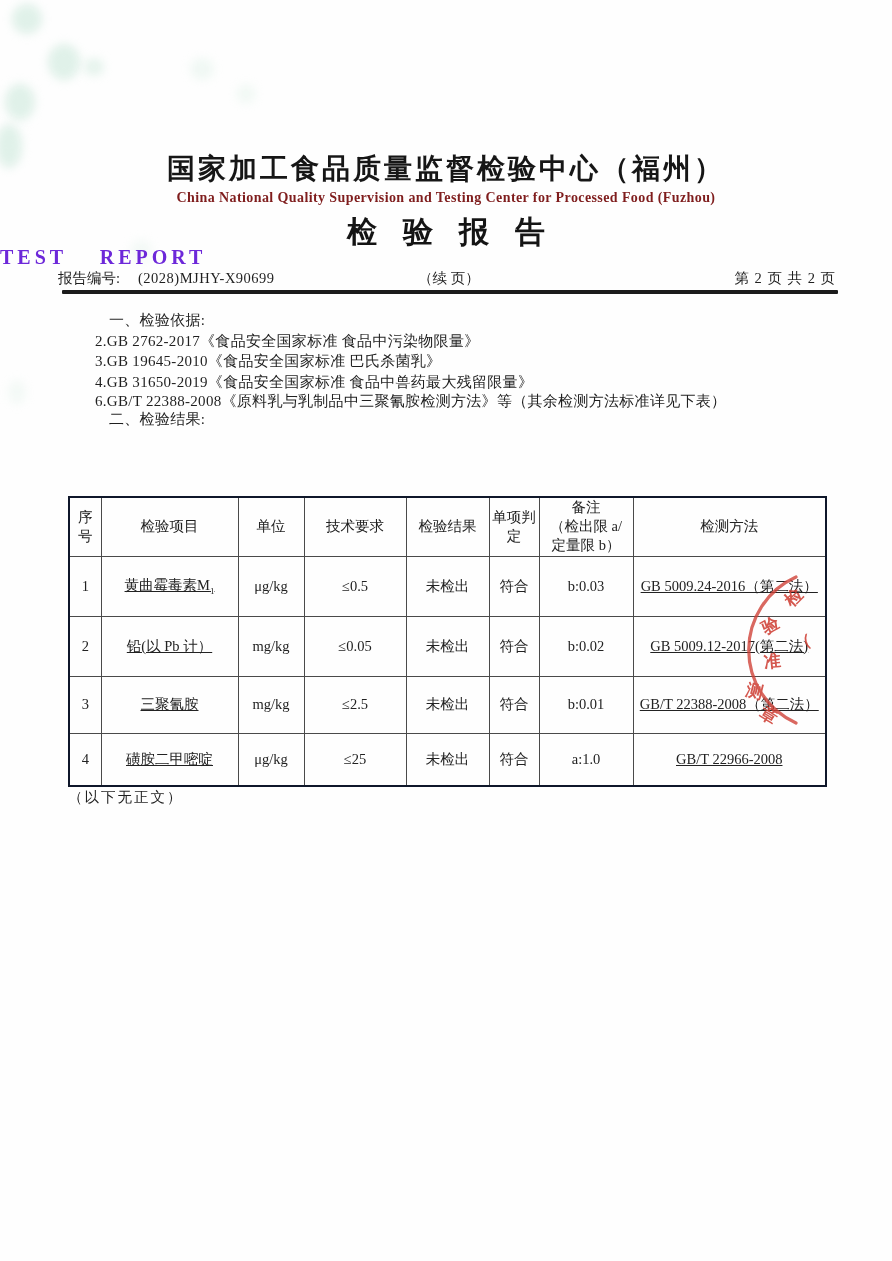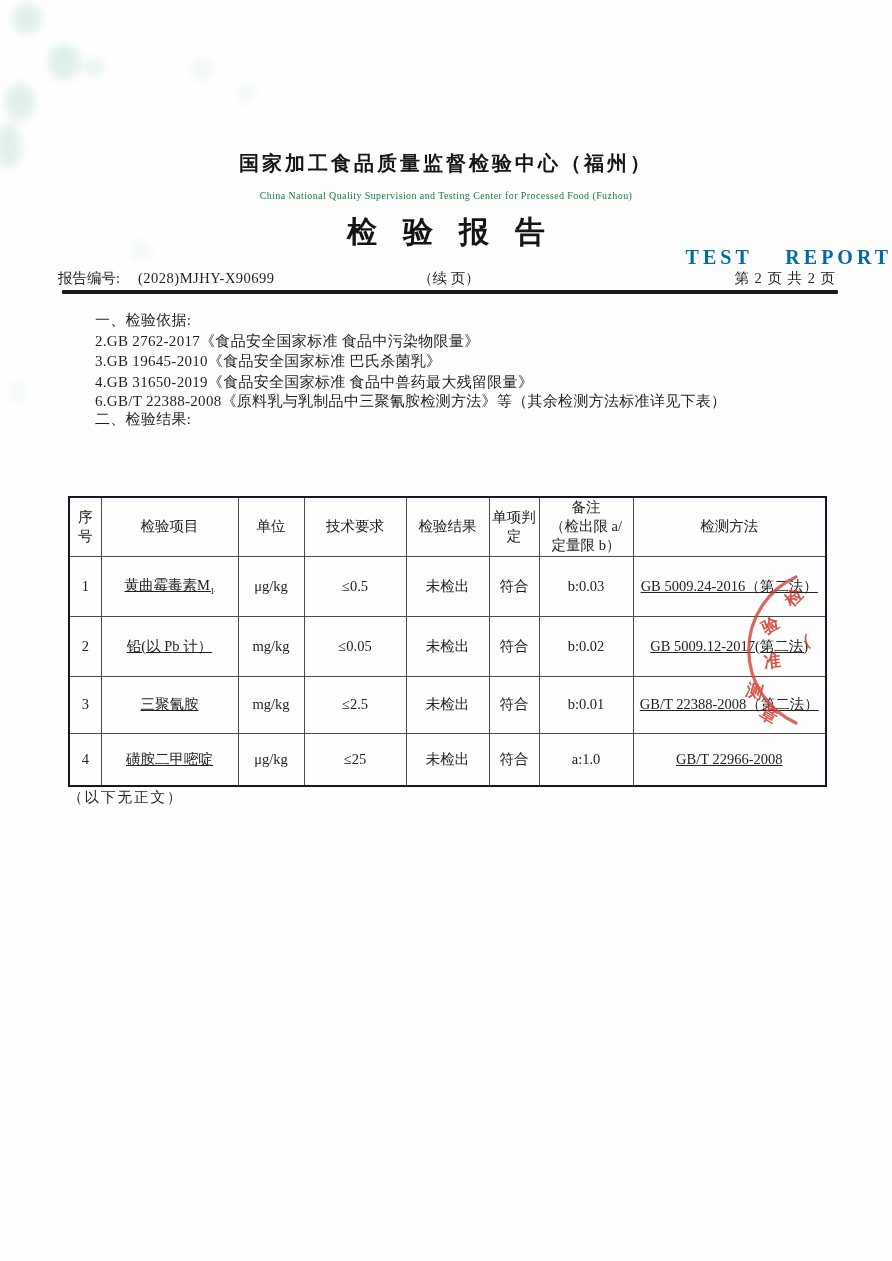--- a/index.html
+++ b/index.html
@@ -9,56 +9,56 @@
     background:#fefefe;
     overflow:hidden;
     font-family:"Liberation Serif","DejaVu Serif",serif;
     color:#1f1f1f;
   }
   
   .blob{position:absolute;border-radius:50%;filter:blur(5px);pointer-events:none;}
   
   .title-cn{
     position:absolute;top:150px;left:0;width:100%;
-    text-align:center;font-size:20px;font-weight:bold;
+    text-align:center;font-size:28px;font-weight:bold;
     letter-spacing:3px;color:#161616;
   }
   .title-en{
     position:absolute;top:190px;left:0;width:100%;
-    text-align:center;font-size:10px;font-weight:normal;
-    letter-spacing:.4px;color:#15803d;
+    text-align:center;font-size:14px;font-weight:bold;
+    letter-spacing:.4px;color:#7f1d1d;
   }
   .report-title{
     position:absolute;top:212px;left:0;width:100%;
     text-align:center;font-size:30px;font-weight:bold;
     letter-spacing:26px;padding-left:26px;box-sizing:border-box;color:#141414;
   }
   .report-title-en{
     position:absolute;top:246px;left:0;width:100%;
-    text-align:right;font-size:20px;font-weight:bold;
-    letter-spacing:4px;word-spacing:24px;color:#0369a1;
+    text-align:left;font-size:20px;font-weight:bold;
+    letter-spacing:4px;word-spacing:24px;color:#6d28d9;
   }
   .meta{
     position:absolute;top:269px;left:58px;width:778px;height:20px;
     font-size:14.5px;
   }
   .meta-left{position:absolute;left:0;top:0;}
   .meta-no{margin-left:18px;letter-spacing:.5px;}
   .meta-cont{position:absolute;left:360px;top:0;}
   .meta-pages{position:absolute;right:0;top:0;letter-spacing:1px;}
   .rule{
     position:absolute;top:290px;left:62px;width:776px;height:4px;
     background:#1b1b1b;border-radius:1px;
   }
   
   .basis{
     position:absolute;top:310px;left:95px;width:718px;
     font-size:15px;line-height:20.6px;letter-spacing:.3px;
   }
-  .basis .heading{}
+  .basis .heading{margin-left:14px;}
   .basis .item{}
   .basis .item-hang{padding-left:13px;text-indent:-13px;}
   .basis .tight{line-height:18px;}
   
   table.results{
     position:absolute;top:496px;left:68px;width:757px;
     border-collapse:collapse;table-layout:fixed;
     font-size:14.5px;color:#222;
     border:2px solid #0f172a;
   }

